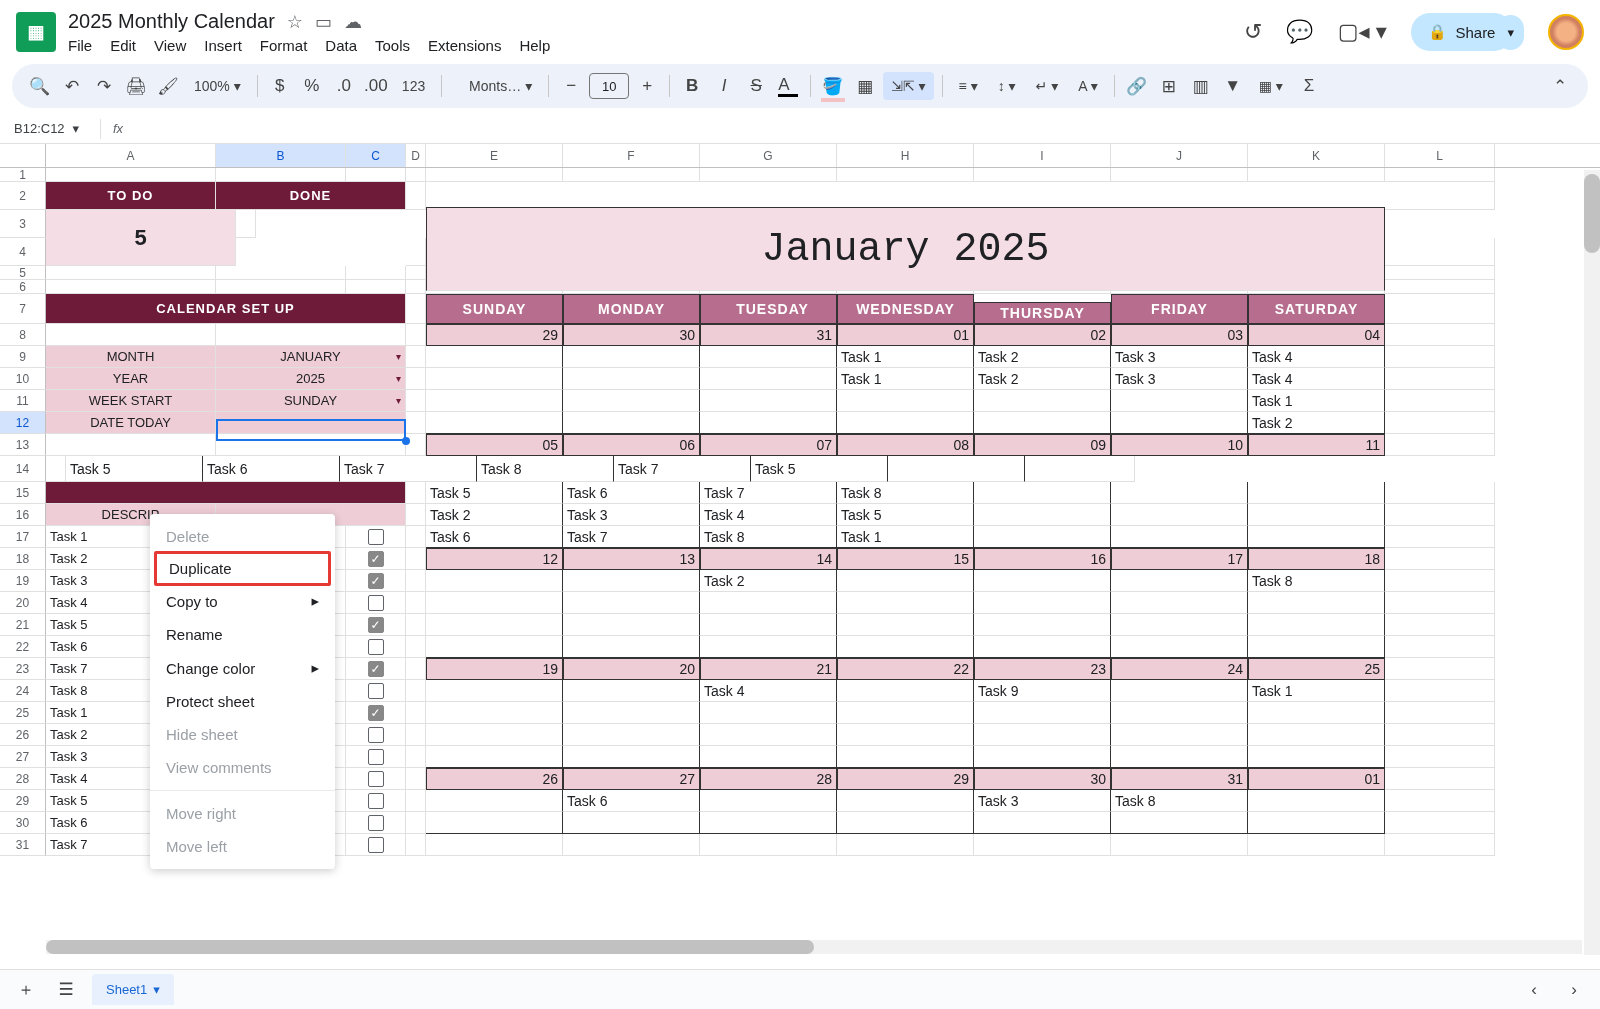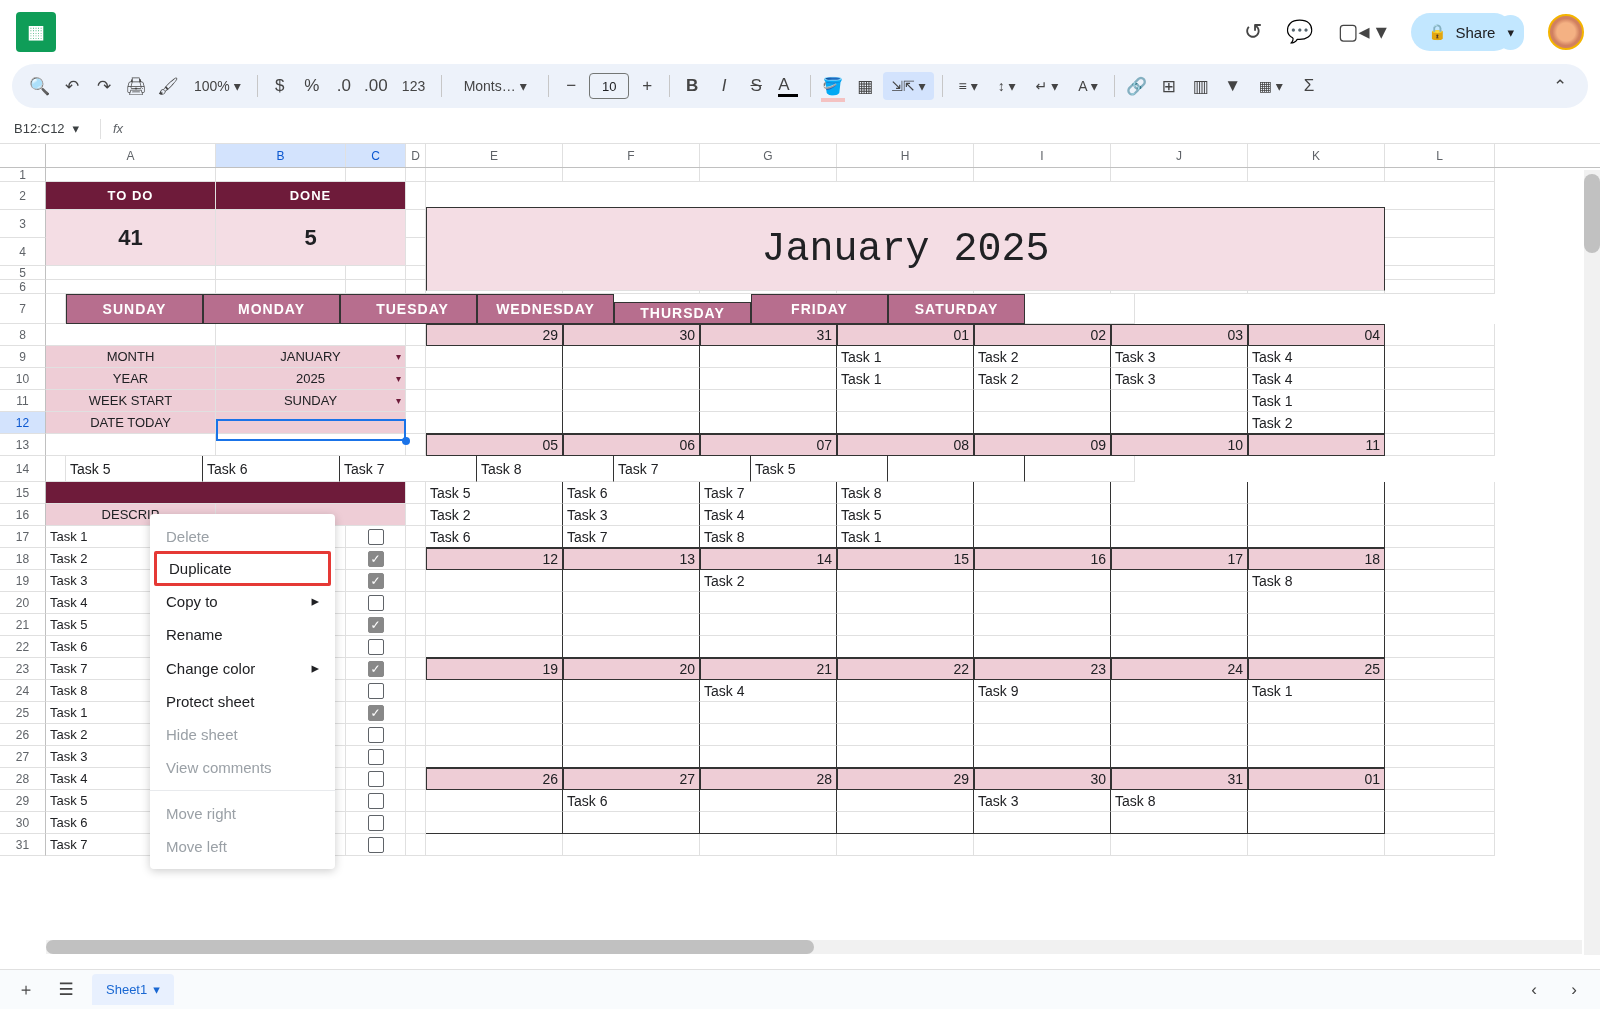--- a/index.html
+++ b/index.html
@@ -89,20 +89,37 @@
 .expand-btn { position: absolute; bottom: 46px; right: 4px; font-size: 16px; color: #5f6368; }
 .right-scrollbar { position: absolute; top: 170px; right: 0; bottom: 54px; width: 16px; background: #f1f1f1; }
 .right-thumb { width: 100%; background: #c1c1c1; border-radius: 8px; }
 </style>
 </head>
 <body>
 
 <div class="titlebar">
   <div class="logo">▦</div>
   <div class="titleblock">
+    <div class="doc-title-row">
+      <span class="doc-title">2025 Monthly Calendar</span>
+      <span class="title-icon">☆</span>
+      <span class="title-icon">▭</span>
+      <span class="title-icon">☁</span>
+    </div>
+    <div class="menubar">
+      <span>File</span>
+      <span>Edit</span>
+      <span>View</span>
+      <span>Insert</span>
+      <span>Format</span>
+      <span>Data</span>
+      <span>Tools</span>
+      <span>Extensions</span>
+      <span>Help</span>
+    </div>
   </div>
   <div class="titlebar-right">
     <span class="ticon">↺</span>
     <span class="ticon">💬</span>
     <span class="ticon">▢◂ ▾</span>
     <div style="display:flex;align-items:center">
       <div class="share-btn">
         <span>🔒</span>
         <span>Share</span>
       </div>
@@ -120,21 +137,21 @@
   <div class="tb">🖨</div>
   <div class="tb">🖌</div>
   <div class="tb tb-wide"><span>100%</span> ▾</div>
   <div class="tb-sep"></div>
   <div class="tb">$</div>
   <div class="tb">%</div>
   <div class="tb">.0</div>
   <div class="tb">.00</div>
   <div class="tb tb-wide">123</div>
   <div class="tb-sep"></div>
-  <div class="tb tb-wide" style="width:90px;justify-content:center"><span>Monts…</span> ▾</div>
+  <div class="tb tb-wide" style="width:90px;justify-content:flex-end"><span>Monts…</span> ▾</div>
   <div class="tb-sep"></div>
   <div class="tb">−</div>
   <div class="font-size-box">10</div>
   <div class="tb">+</div>
   <div class="tb-sep"></div>
   <div class="tb">
         <b>B</b>
       </div>
   <div class="tb">
         <i>I</i>
@@ -211,21 +228,20 @@
         <div class="cell cA hdr-dark" style="height: 28px;">TO DO</div>
         <div class="cell hdr-dark" style="width: 190px;">DONE</div>
         <div class="cell cD"></div>
         <div style="position: relative; width: 959px;">
           <div class="cell cell-pink-lt2 big-title" style="width: 959px; height: 84px; border-top: 1px solid rgb(51, 51, 51); border-left: 1px solid rgb(51, 51, 51); border-right: 1px solid rgb(51, 51, 51); position: absolute; top: 0px; left: 0px;">January 2025</div>
         </div>
         <div class="cell cL"></div>
       </div>
       <div class="row" style="height: 28px;">
         <div class="rh" style="line-height:28px">3</div>
-        <div class="cell cA cell-pink-lt2 stat-big" style="height: 56px; position: relative;">41</div>
         <div class="cell cell-pink-lt2 stat-big" style="width: 190px; height: 56px;">5</div>
         <div class="cell cD"></div>
         <div style="width: 959px;"></div>
         <div class="cell cL"></div>
       </div>
       <div class="row" style="height: 28px;">
         <div class="rh" style="line-height: 28px;">4</div>
         <div class="cell cA" style="visibility: hidden;"></div>
         <div class="cell cB" style="visibility: hidden;"></div>
         <div class="cell cC" style="visibility: hidden;"></div>
@@ -264,20 +280,21 @@
         <div class="cell cF"></div>
         <div class="cell cG"></div>
         <div class="cell cH"></div>
         <div class="cell cI"></div>
         <div class="cell cJ"></div>
         <div class="cell cK"></div>
         <div class="cell cL"></div>
       </div>
       <div class="row" style="height: 30px;">
         <div class="rh" style="line-height: 30px;">7</div>
+        <div class="cell hdr-dark" style="width: 360px;">CALENDAR SET UP</div>
         <div class="cell cD"></div>
         <div class="cell cE hdr-pink" style="border: 1px solid rgb(51, 51, 51);">SUNDAY</div>
         <div class="cell cE hdr-pink" style="border: 1px solid rgb(51, 51, 51);">MONDAY</div>
         <div class="cell cE hdr-pink" style="border: 1px solid rgb(51, 51, 51); padding-left: 12px;">TUESDAY</div>
         <div class="cell cE hdr-pink" style="border: 1px solid rgb(51, 51, 51);">WEDNESDAY</div>
         <div class="cell cE hdr-pink" style="border: 1px solid rgb(51, 51, 51); margin-top: 8px;">THURSDAY</div>
         <div class="cell cE hdr-pink" style="border: 1px solid rgb(51, 51, 51);">FRIDAY</div>
         <div class="cell cE hdr-pink" style="border: 1px solid rgb(51, 51, 51); text-align: right;">SATURDAY</div>
         <div class="cell cL"></div>
       </div>

